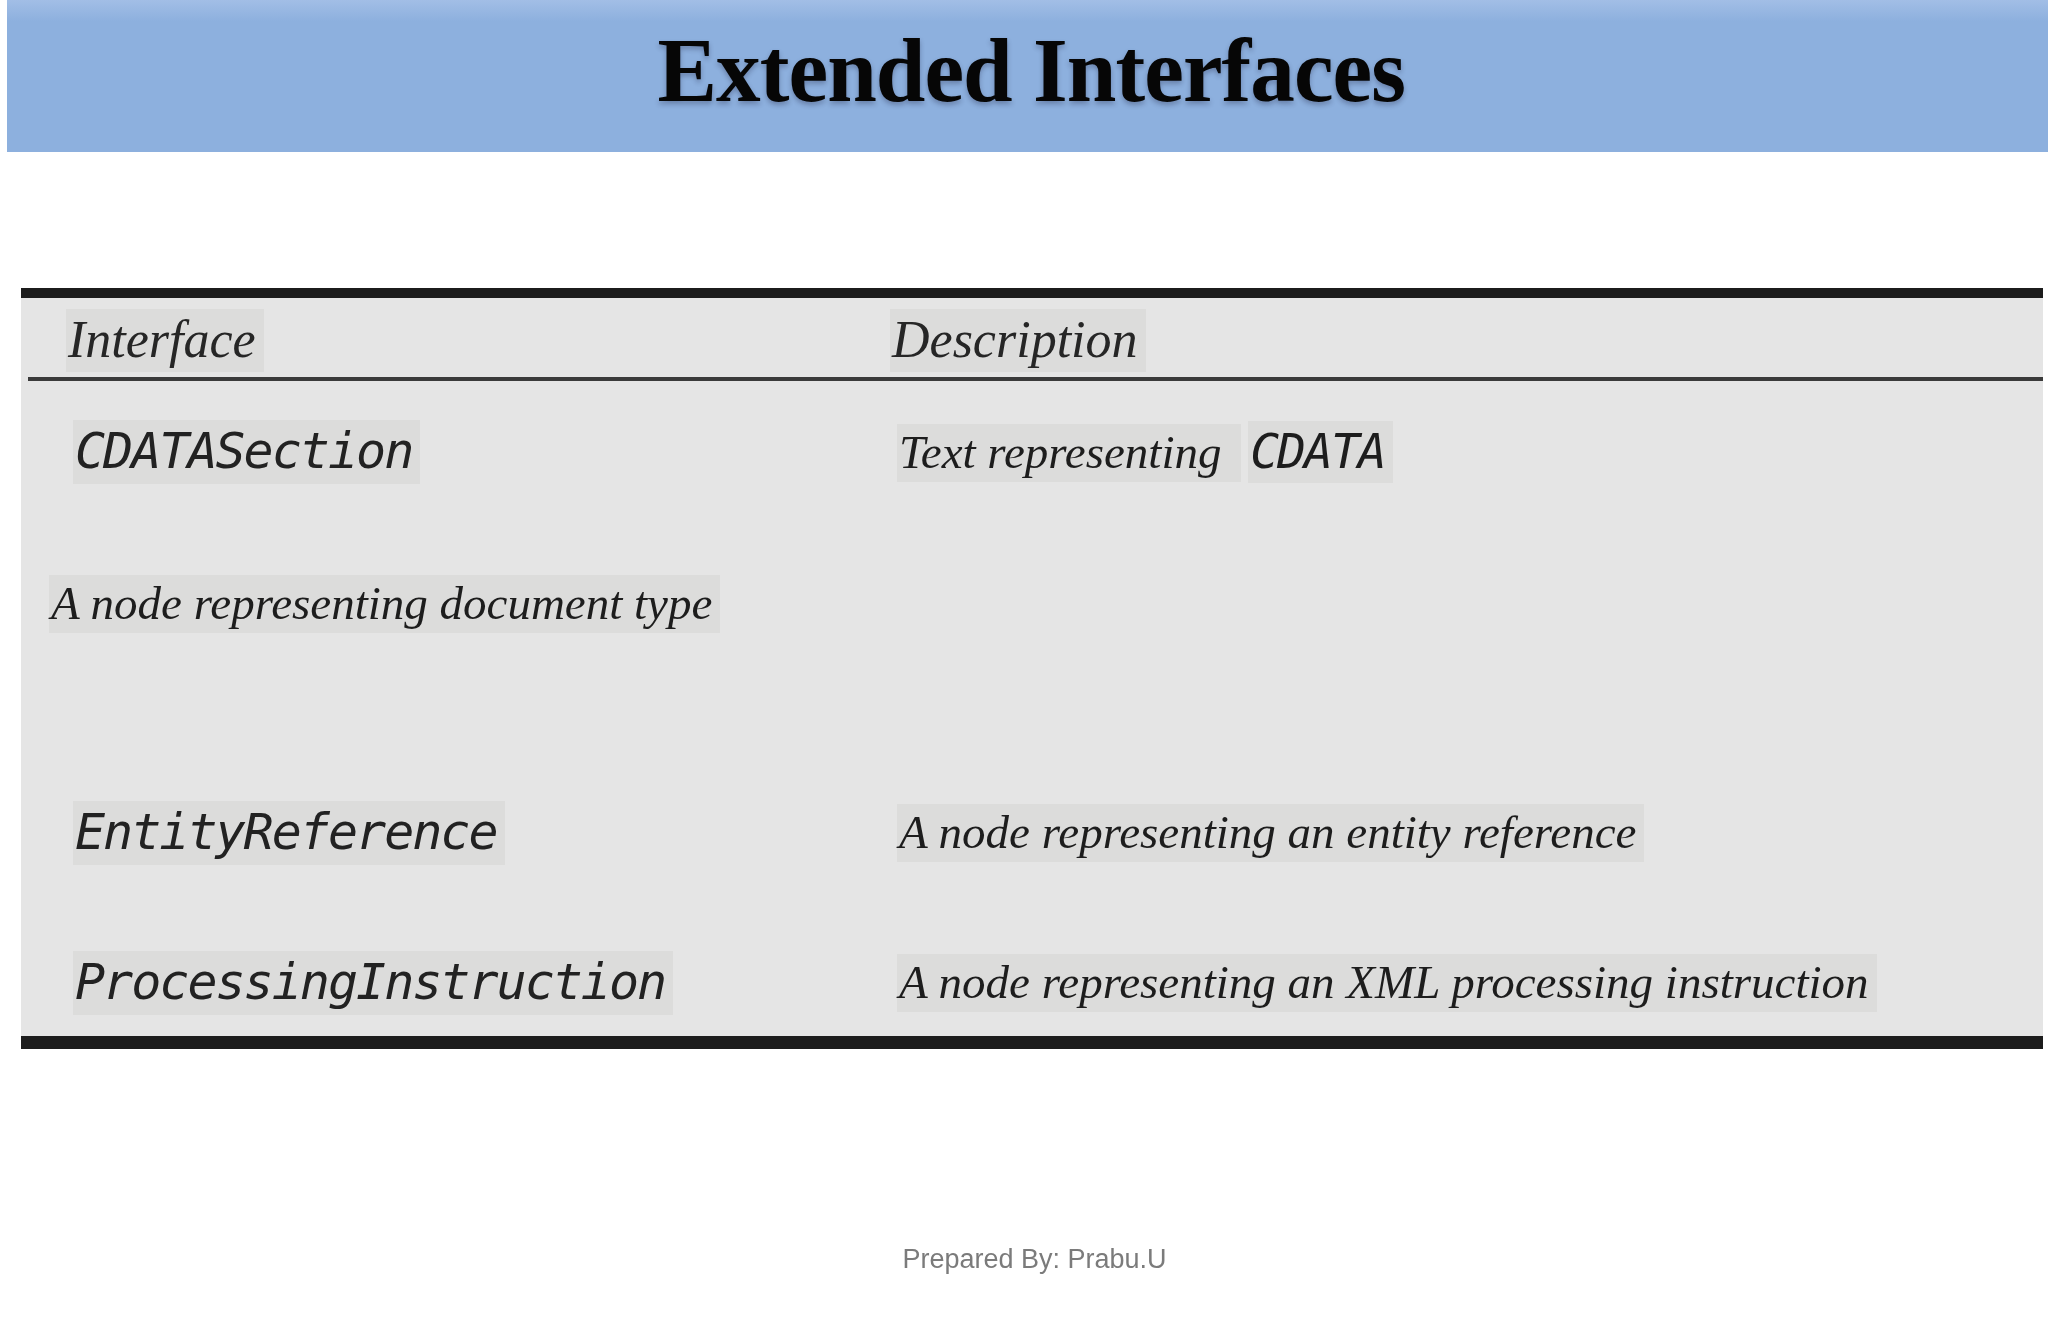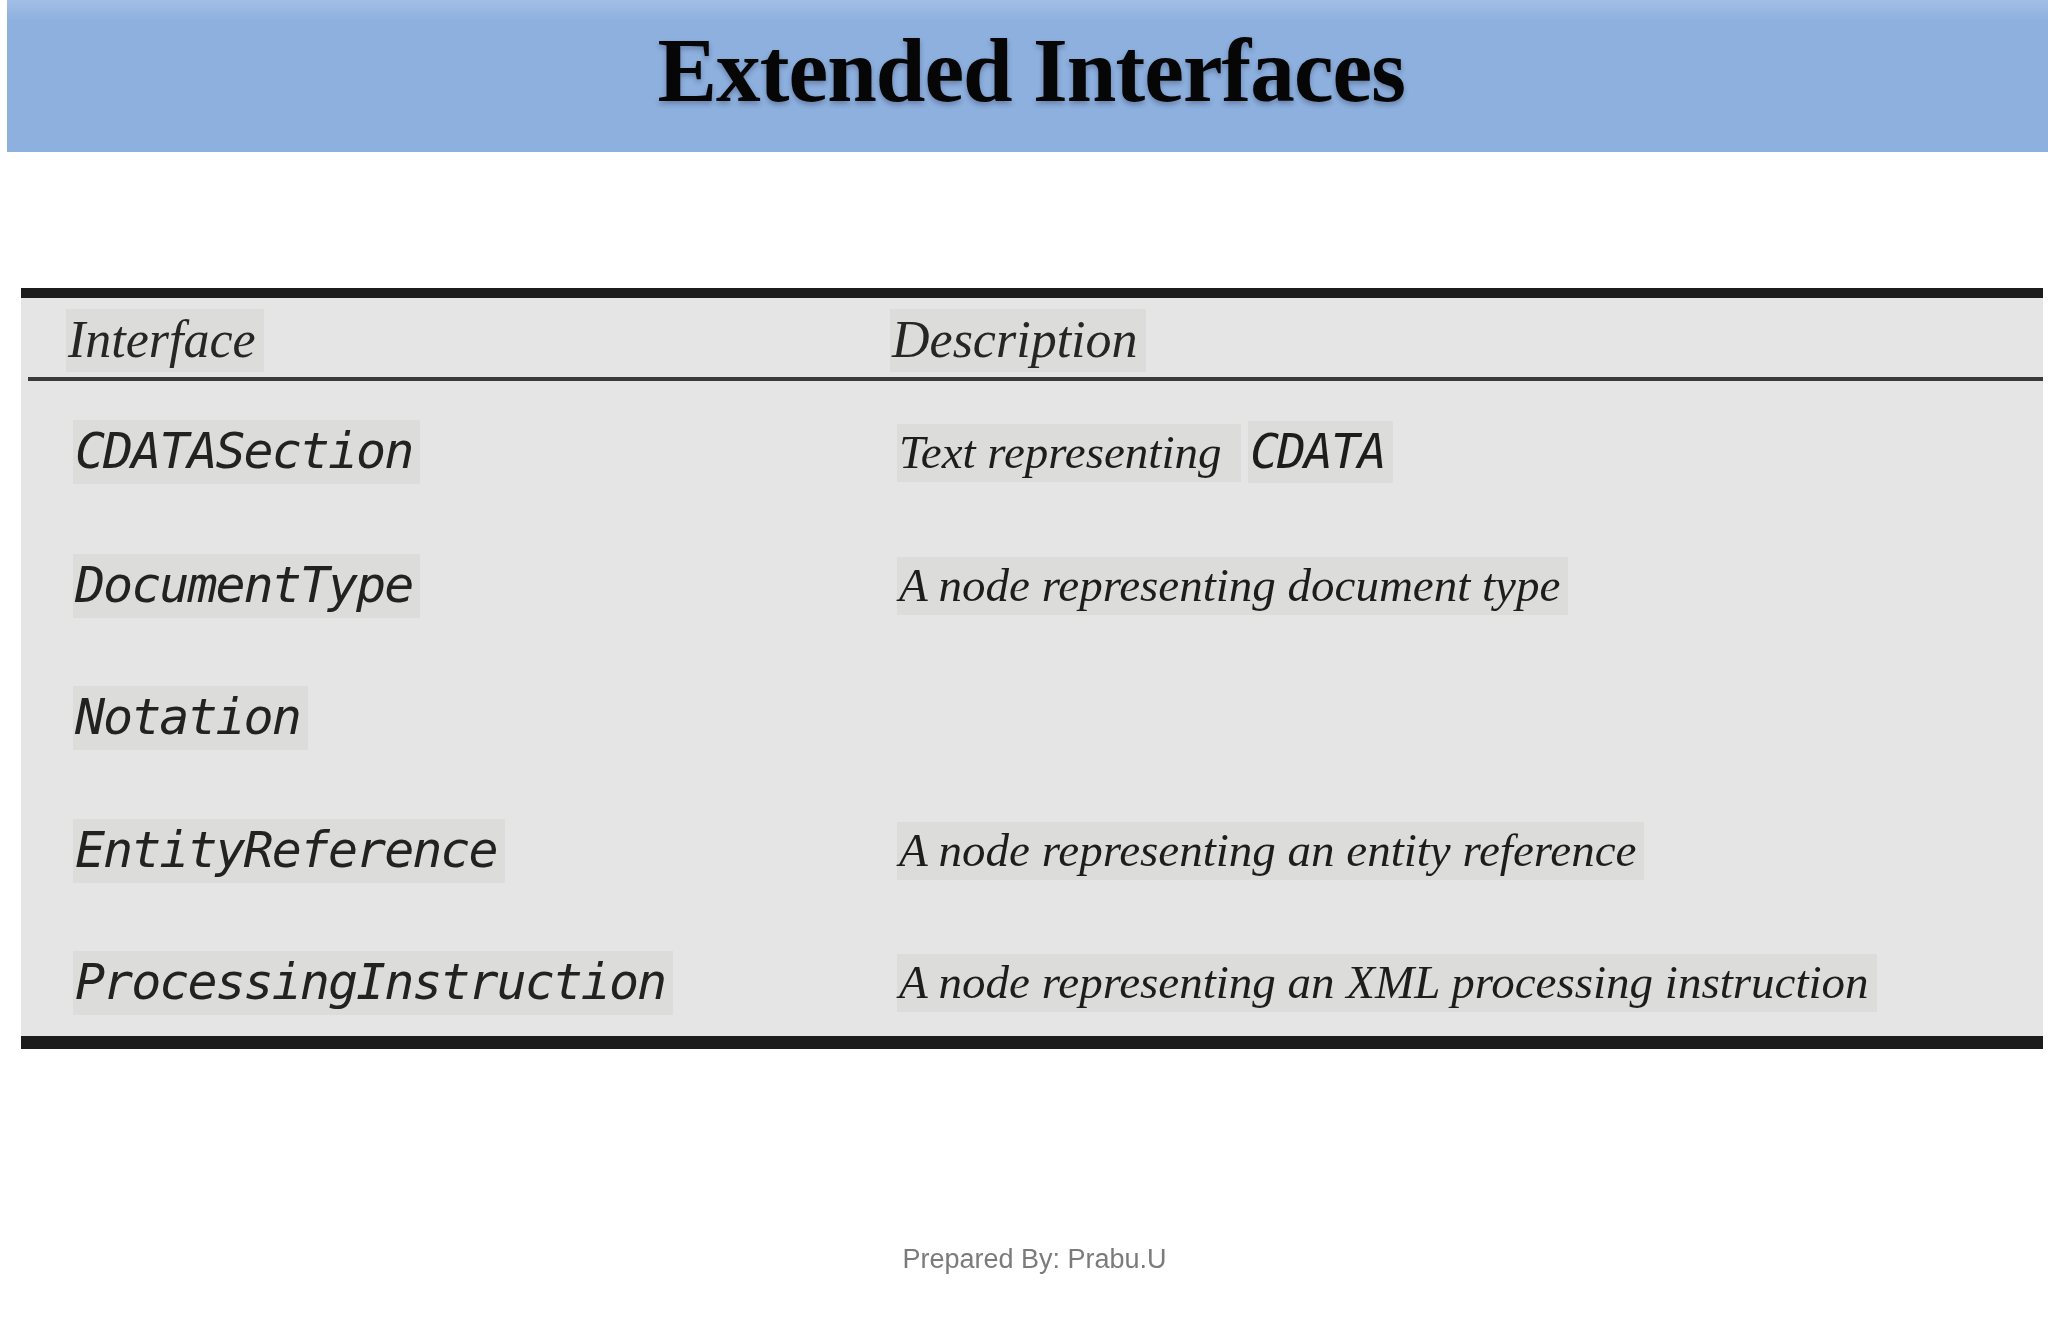--- a/index.html
+++ b/index.html
@@ -107,30 +107,24 @@
   </div>
   <div class="tbody">
   <div class="t-row">
     <div class="col-interface">
       <span class="cell-interface hl">CDATASection</span>
     </div>
     <div class="col-desc cell-desc"><span class="hl">Text representing </span><span class="mono hl">CDATA</span></div>
   </div>
 
   <div class="t-row">
-    <div class="col-interface">
-      <span class="cell-interface hl">DocumentType</span>
-    </div>
     <div class="col-desc cell-desc"><span class="hl">A node representing document type</span></div>
   </div>
 
   <div class="t-row">
-    <div class="col-interface">
-      <span class="cell-interface hl">Notation</span>
-    </div>
   </div>
 
 
   <div class="t-row">
     <div class="col-interface">
       <span class="cell-interface hl">EntityReference</span>
     </div>
     <div class="col-desc cell-desc"><span class="hl">A node representing an entity reference</span></div>
   </div>
 

